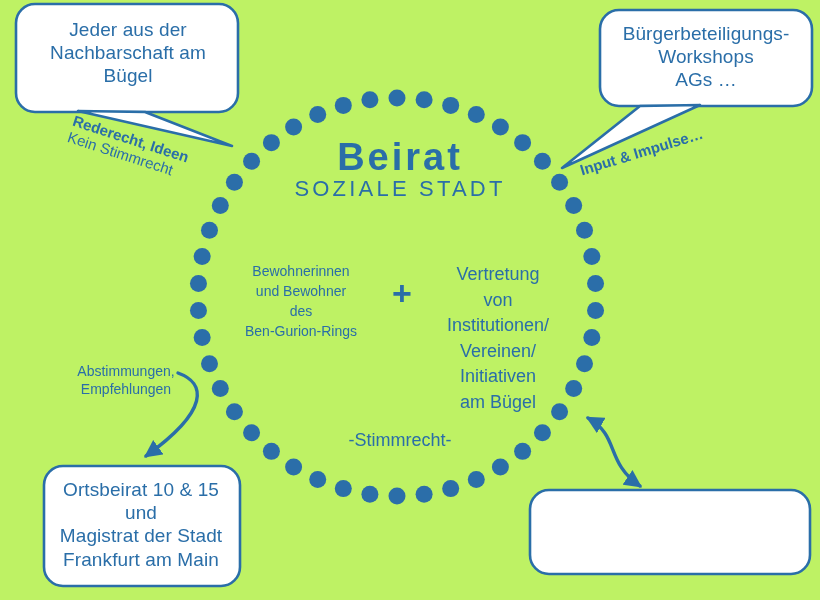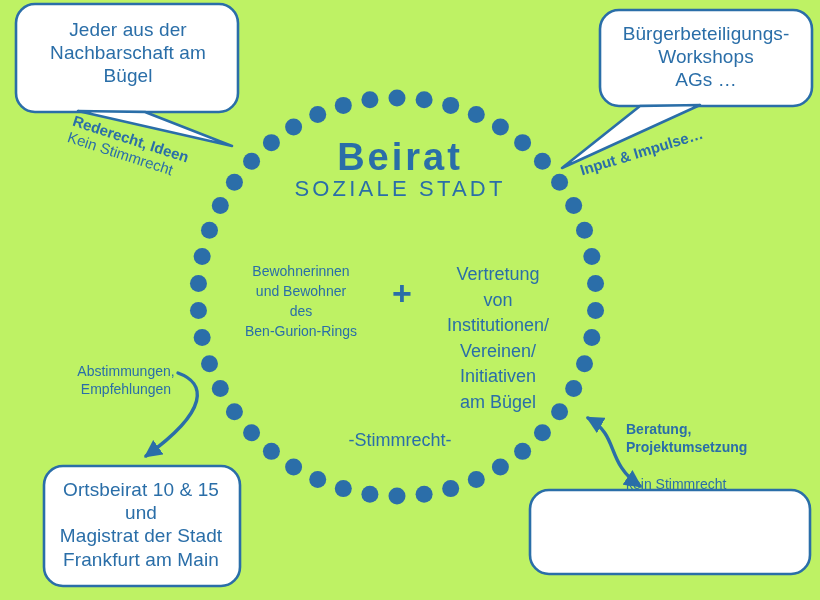--- a/index.html
+++ b/index.html
@@ -201,25 +201,20 @@
     <span class="reg">Kein Stimmrecht</span>
   </div>
 
   <div class="rot-label" id="label-input">
     <span class="bold">Input &amp; Impulse…</span>
   </div>
 
   <div class="txt" id="label-abstimmungen">Abstimmungen,
 Empfehlungen</div>
 
-  <div id="label-beratung" class="txt">
-    <span class="bold" style="white-space:pre-line;">Beratung,
-Projektumsetzung</span>
-    <span class="reg">kein Stimmrecht</span>
-  </div>
 
   <div class="txt" id="title-beirat">Beirat</div>
 
   <div class="txt" id="title-soziale">SOZIALE STADT</div>
 
 
   <div class="txt" id="col-left">Bewohnerinnen
 und Bewohner
 des
 Ben-Gurion-Rings</div>

